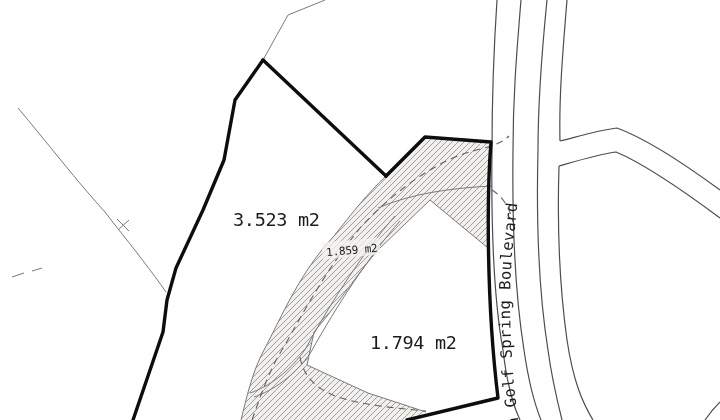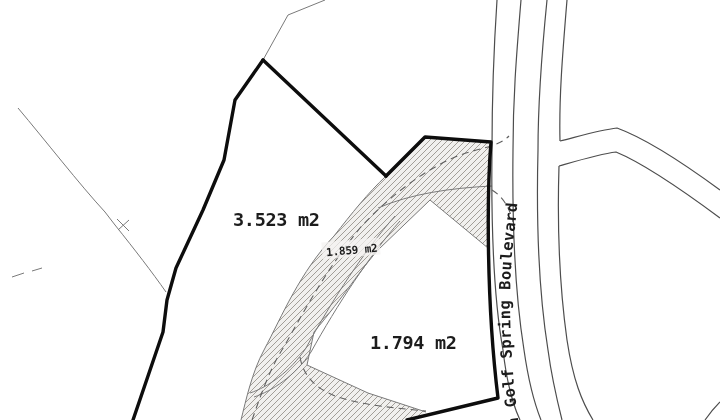--- a/index.html
+++ b/index.html
@@ -8,21 +8,20 @@
     width: 720px;
     height: 420px;
     overflow: hidden;
     background: #ffffff;
   }
   .stage {
     position: relative;
     width: 720px;
     height: 420px;
     background: #ffffff;
-    font-weight: bold;
   }
   svg text {
     font-family: "DejaVu Sans Mono", "Liberation Mono", monospace;
   }
   .area-label-lg {
     font-size: 18.5px;
     letter-spacing: -0.3px;
   }
   .area-label-sm {
     font-size: 11px;

